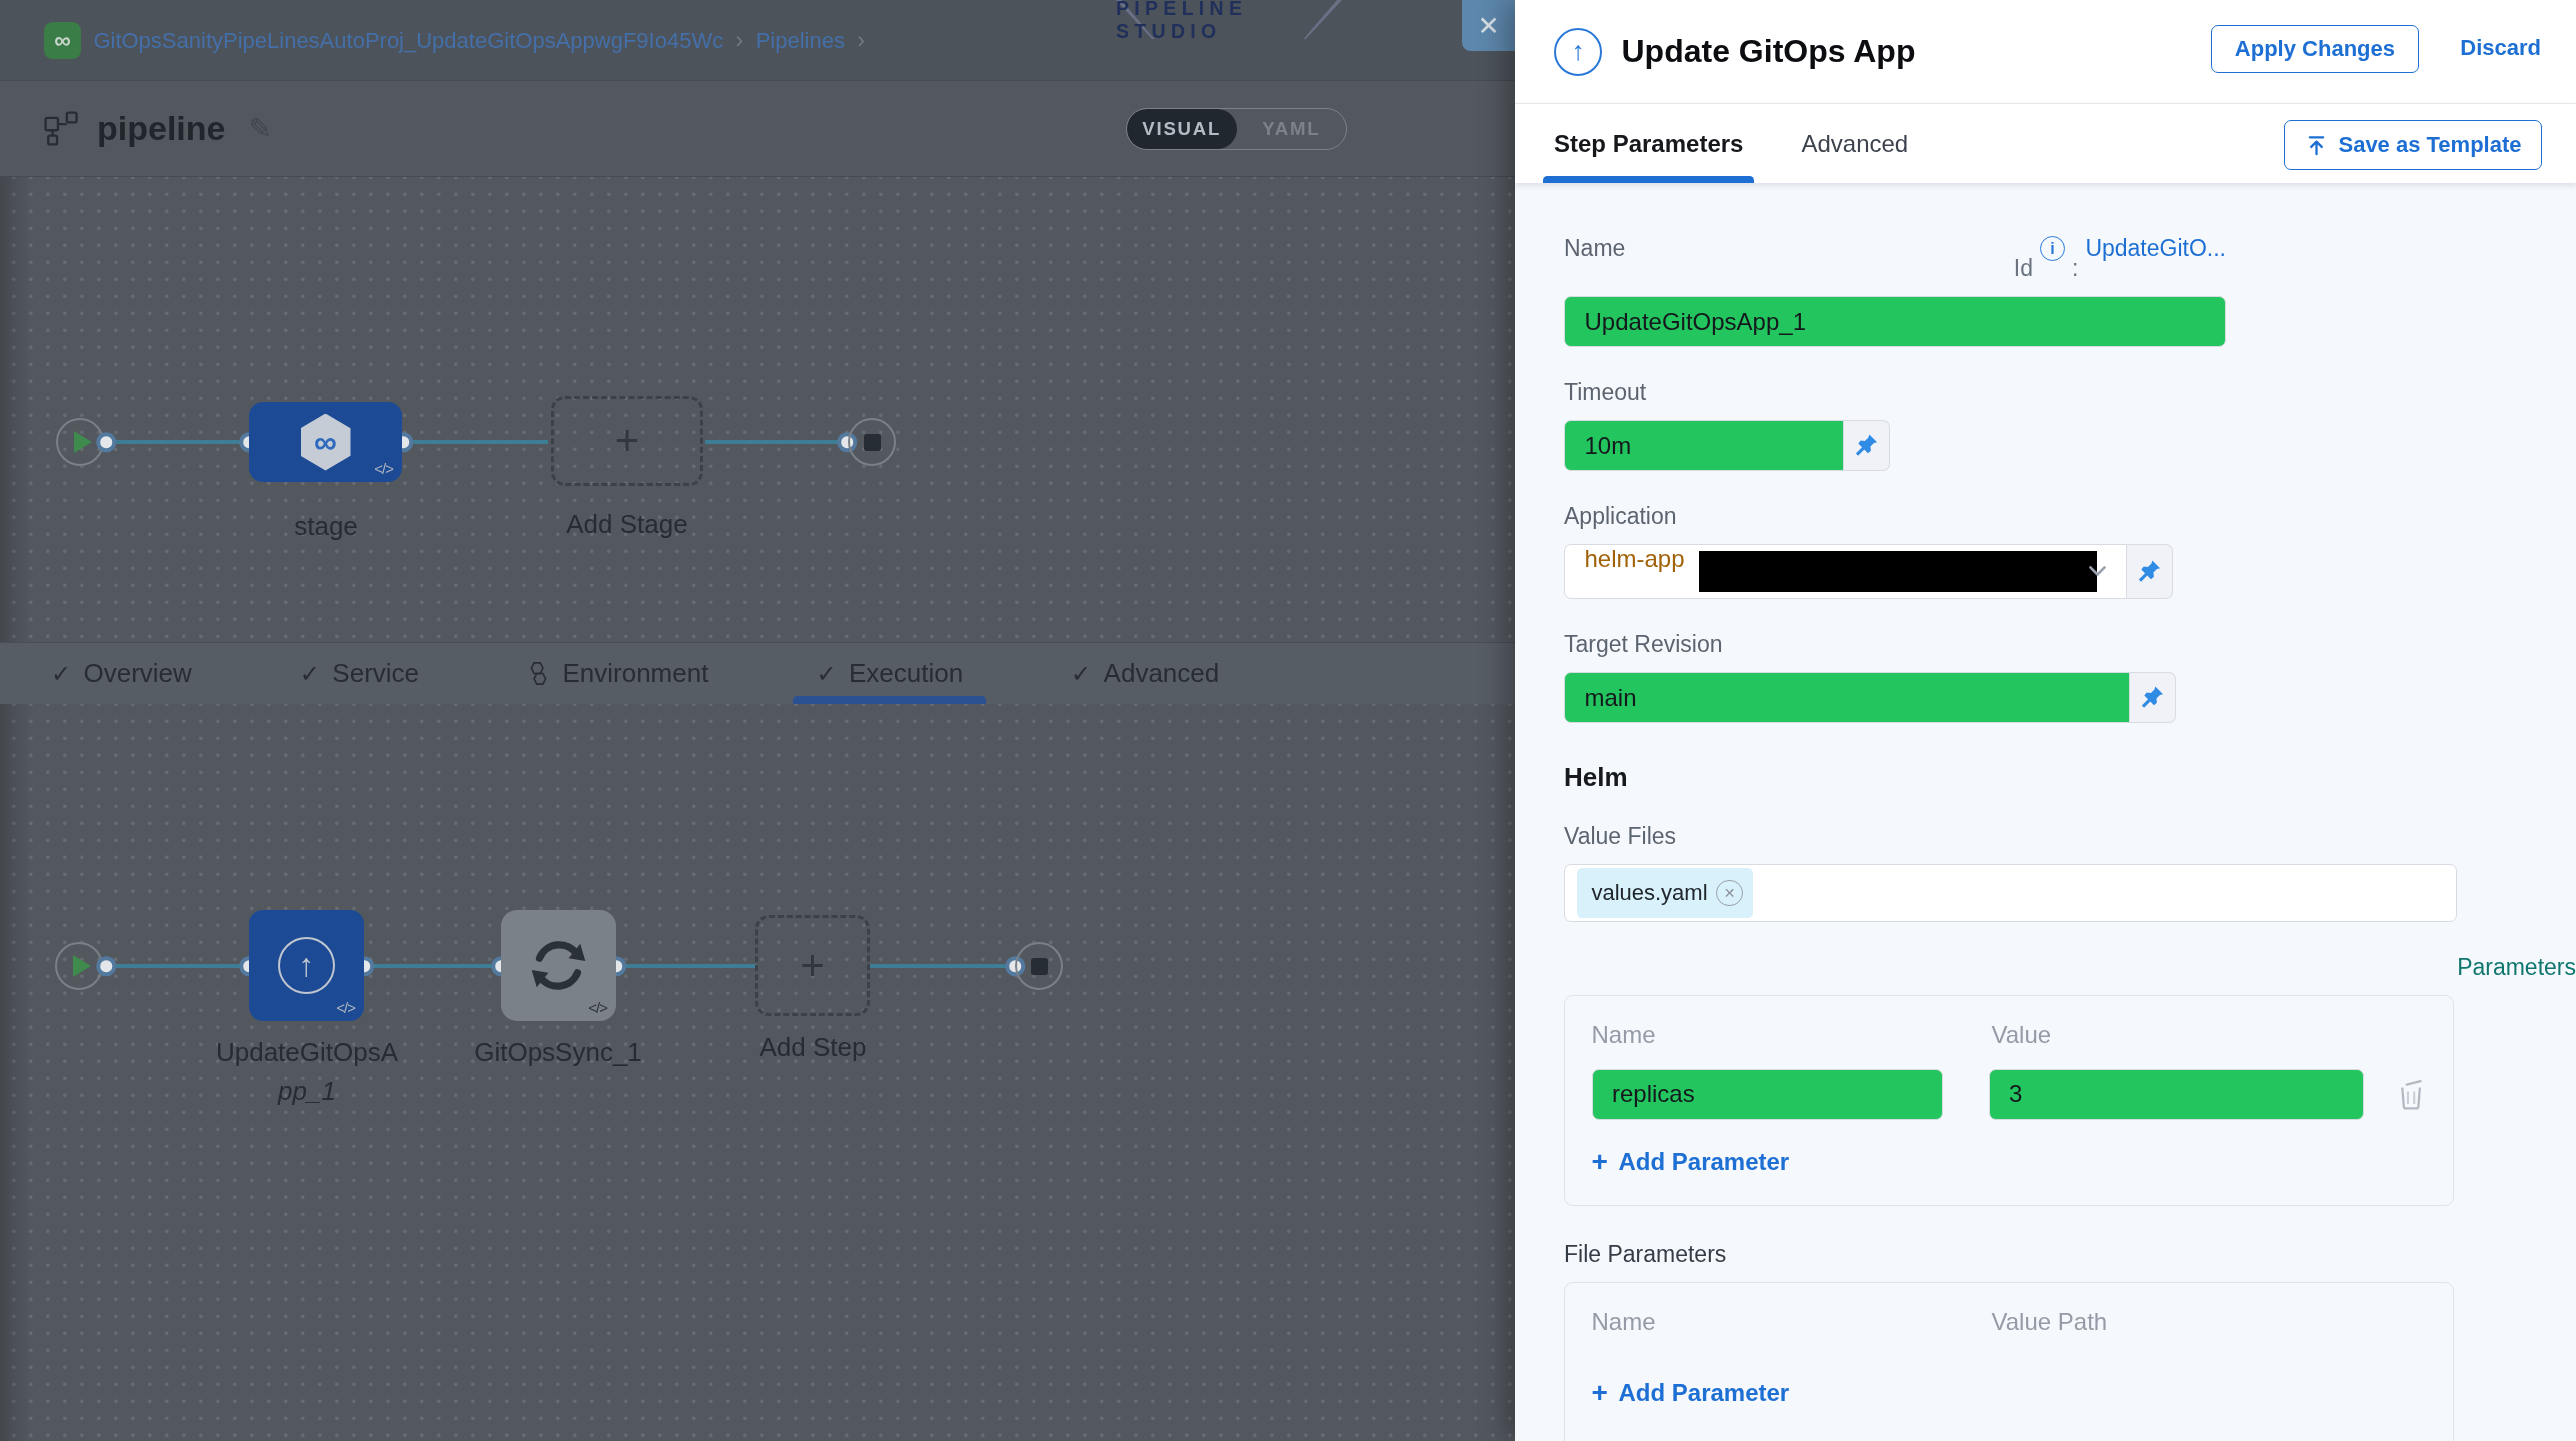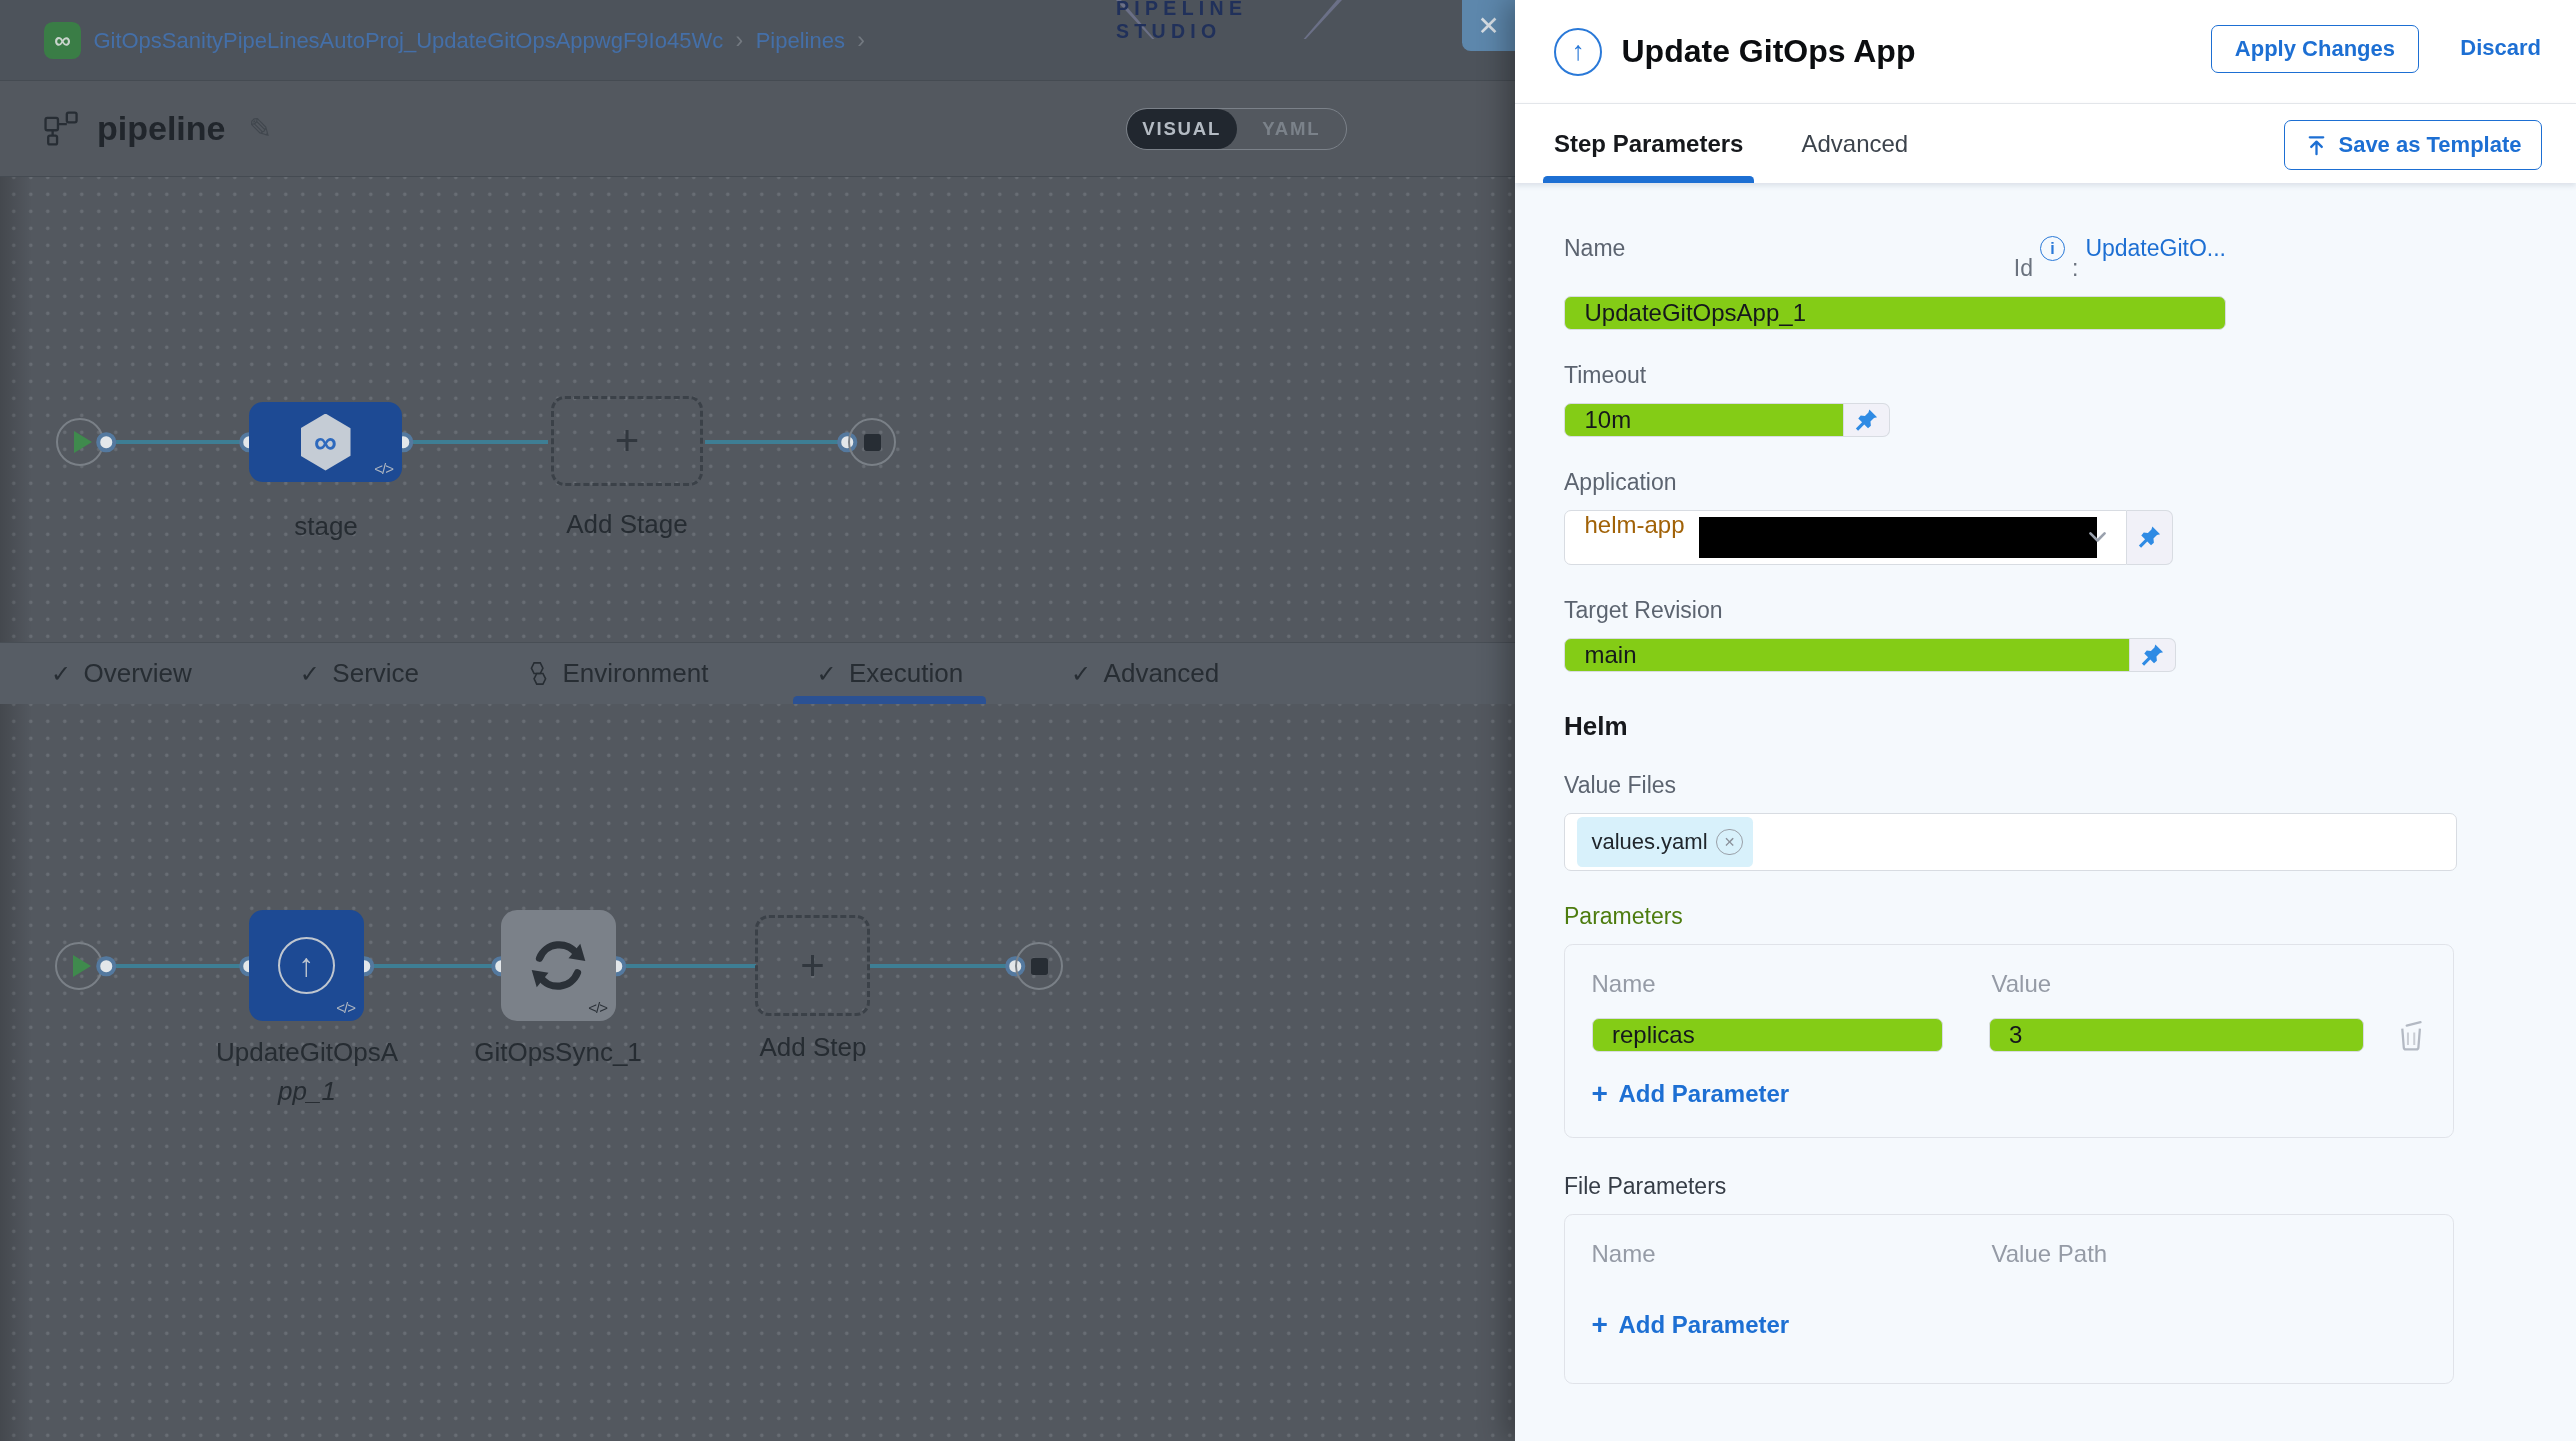--- a/index.html
+++ b/index.html
@@ -118,21 +118,21 @@
   .f-label { font-size:23px; color:#5c6470; margin-bottom:14px; }
   .fieldgrp { margin-bottom:32px; }
 
   .name-row { width:662px; display:flex; justify-content:space-between; align-items:center; margin-bottom:14px; }
   .id-right { display:flex; align-items:center; gap:7px; font-size:23px; }
   .id-lbl { color:#6b737f;margin-top:40px; }
   .info-ic { width:25px; height:25px; border-radius:50%; border:1.8px solid #2a79d8; color:#2a79d8;
       font-size:16px; display:flex; align-items:center; justify-content:center; font-weight:bold; }
   .id-val { color:#1d6fd3; }
 
-  input.txt { height:34px; border:1.8px solid #d8dce2; border-radius:7px; background:#84cc16; outline:none;
+  input.txt { height:51px; border:1.8px solid #d8dce2; border-radius:7px; background:#22c55e; outline:none;
       font-family:"Liberation Sans",sans-serif; font-size:24px; color:#15181c; padding:0 19.5px; }
   .w-name { width:662px; }
   .inwrap { display:flex; align-items:stretch; }
   .inwrap input.txt { border-radius:7px 0 0 7px; }
   .pinbox { width:46px; border:1.8px solid #d8dce2; border-left:none; border-radius:0 7px 7px 0;
       background:#f1f1f8; display:flex; align-items:center; justify-content:center; }
   .w-timeout { width:280px; }
   .w-app { width:563px; position:relative; }
   .w-target { width:566px; }
   .app-field { position:relative; height:55px; border:1.8px solid #d8dce2; border-radius:7px 0 0 7px;
@@ -386,21 +386,21 @@
         <div class="f-label">Value Files</div>
         <div class="vf-input">
           <div class="chip">
             <span class="chip-label">values.yaml</span>
             <span class="chip-x">✕</span>
           </div>
         </div>
       </div>
 
       <div class="fieldgrp" style="margin-bottom:35px;">
-        <div class="f-label" style="color:#4d7c0f;">Parameters</div>
+        <div class="f-label" style="color:#0f766e;text-align:right;">Parameters</div>
         <div class="card">
           <div class="cols">
             <span class="col-h c1">Name</span>
             <span class="col-h">Value</span>
           </div>
           <div class="param-row">
             <input class="txt p-name" type="text" value="replicas" style="">
             <input class="txt p-val" type="text" value="3" style="">
             <svg class="trash" width="32" height="34" viewBox="0 0 24 26">
               <path d="M5 8 L6.2 23 Q6.3 24.4 7.8 24.4 L16.2 24.4 Q17.7 24.4 17.8 23 L19 8" fill="none" stroke="#b3b9c3" stroke-width="1.8"></path>

